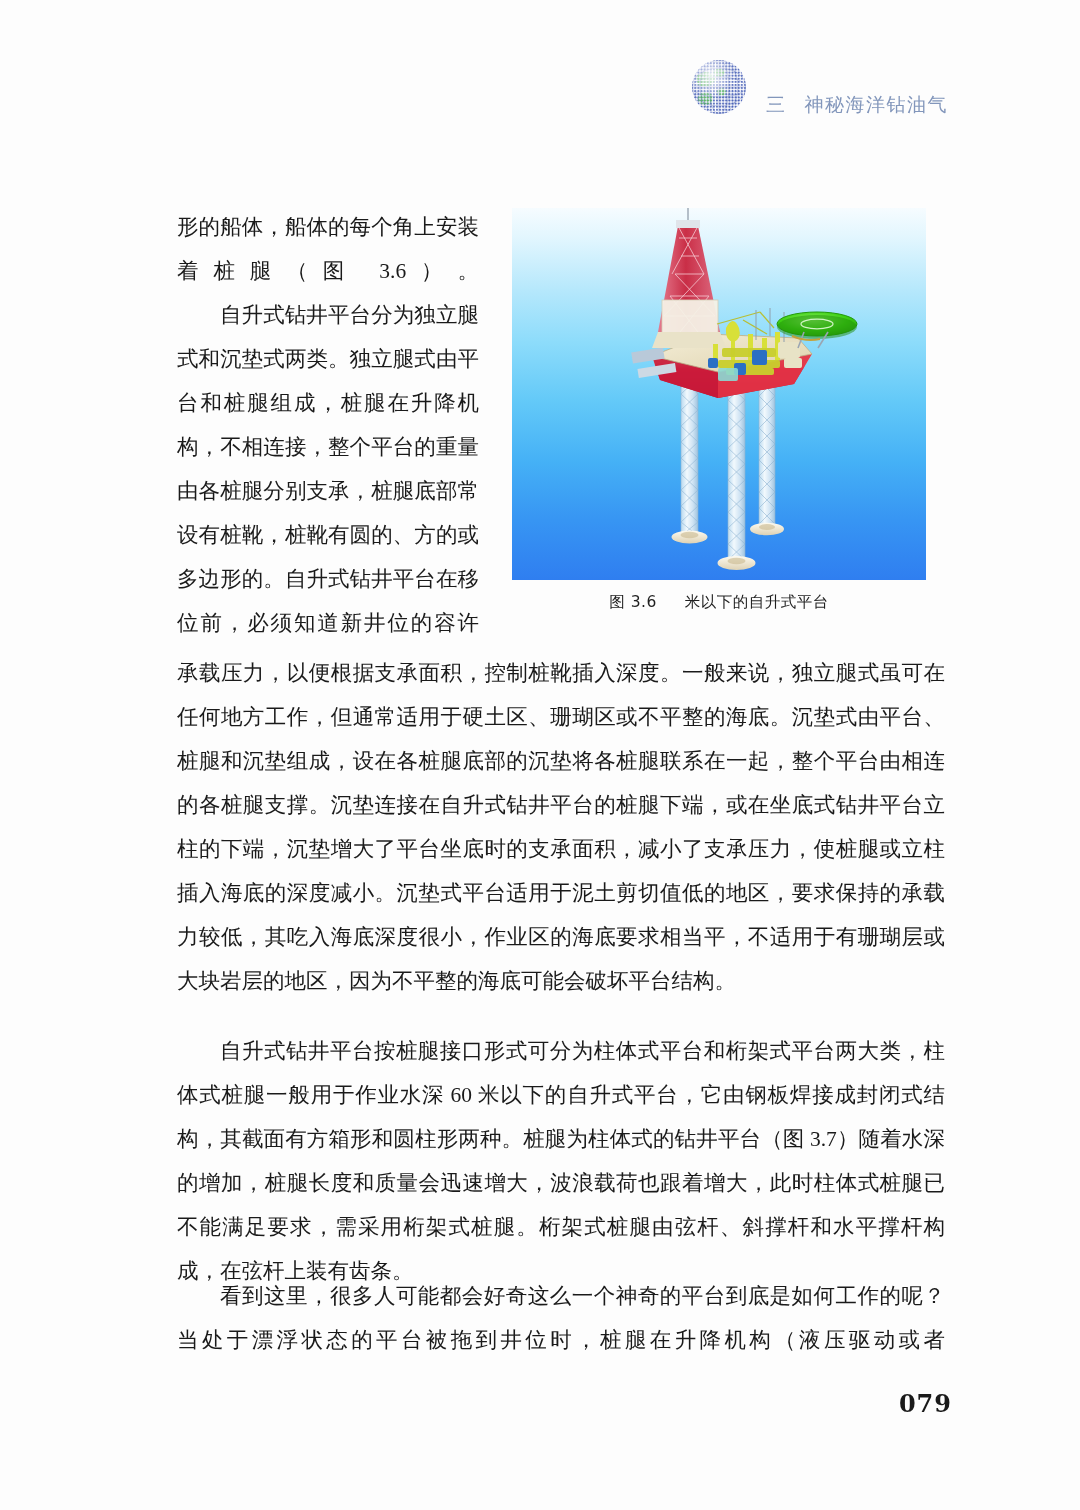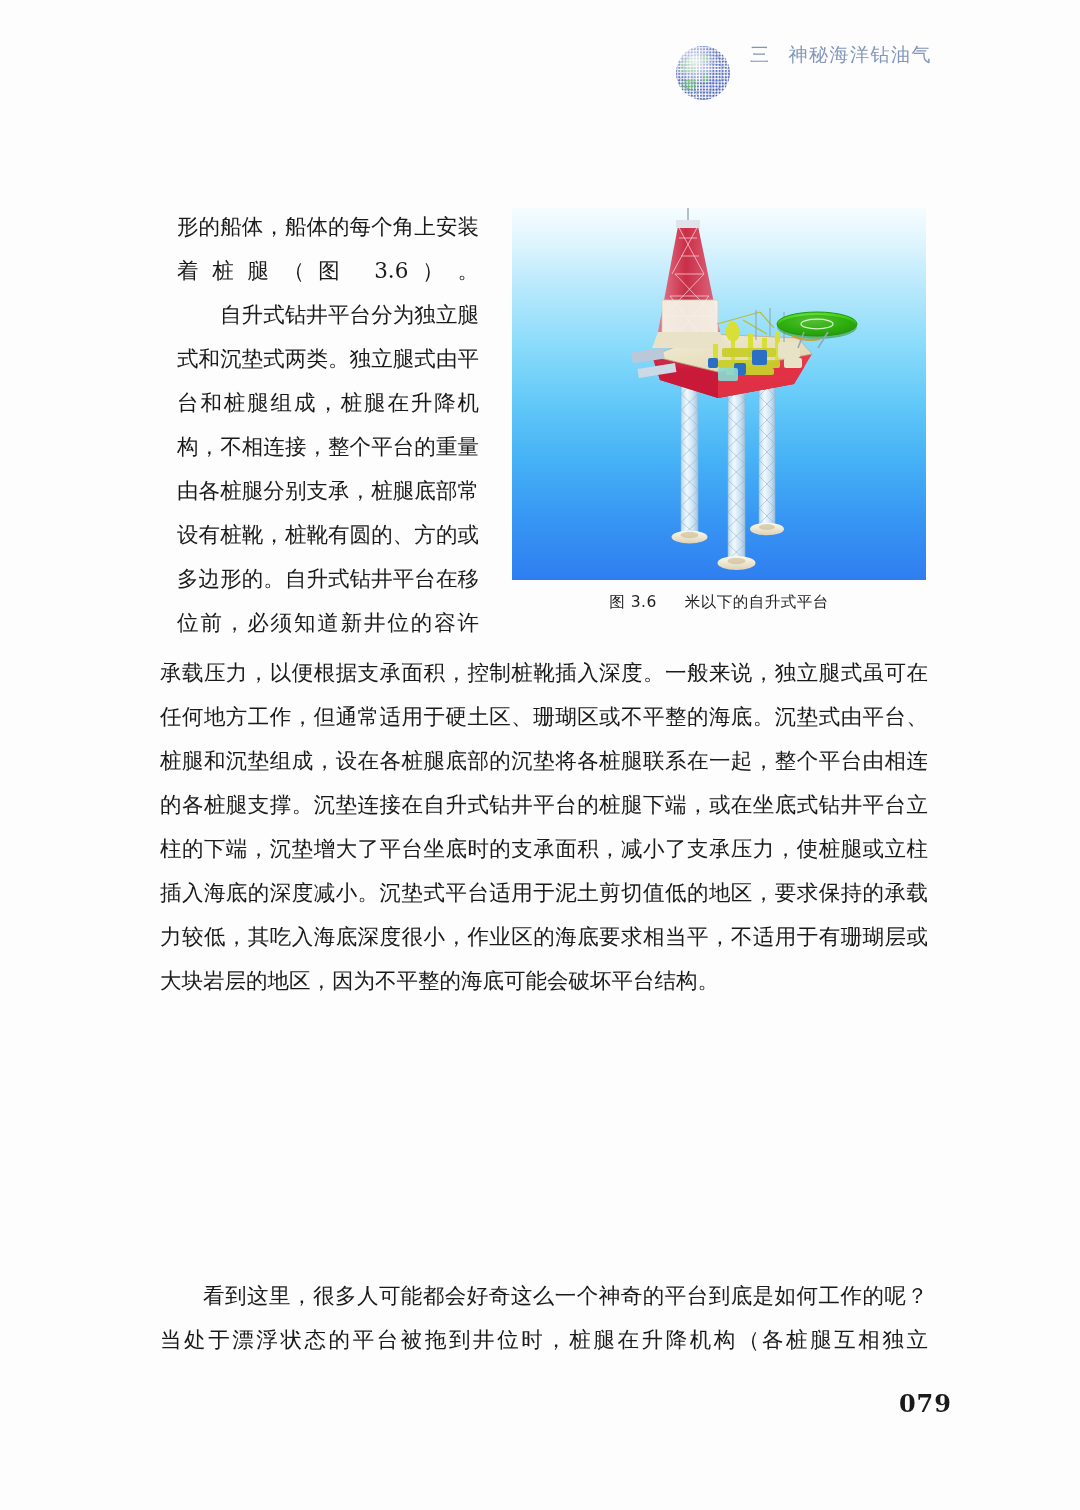--- a/index.html
+++ b/index.html
@@ -19,24 +19,24 @@
   .page {
     position: absolute;
     inset: 0;
     background: #fdfdfd;
   }
 
   
   .running-head {
     position: absolute;
     top: 42px;
-    right: 148px;
+    right: 132px;
     height: 76px;
     display: flex;
-    align-items: flex-start;
+    align-items: flex-end;
     gap: 16px;
   }
   .globe-icon {
     width: 62px;
     height: 62px;
     position: relative;
     flex: 0 0 auto;
   }
   .globe-icon svg { display: block; width: 62px; height: 62px; }
 
@@ -87,31 +87,32 @@
 
   
   .col-narrow {
     position: absolute;
     left: 177px;
     top: 205px;
     width: 302px;
   }
   .col-full {
     position: absolute;
-    left: 160px;
+    left: 177px;
     width: 768px;
   }
   .p-body {
     font-size: 21.5px;
     line-height: 44px;
     text-align: justify;
     text-justify: inter-ideograph;
     margin: 0;
     color: #1a1a1a;
     text-align-last: justify;
+    font-family: Liberation Serif, serif;
   }
   .p-body.last-free { text-align-last: left; }
   .indent { text-indent: 2em; }
 
   .block-a { top: 651px; }
   .block-b { top: 1029px; }
   .block-c { top: 1274px; }
 
   .page-number {
     position: absolute;
@@ -393,20 +394,23 @@
 
   <div class="col-narrow">
     <p class="p-body">形的船体，船体的每个角上安装着桩腿（图 3.6）。</p>
     <p class="p-body indent">自升式钻井平台分为独立腿式和沉垫式两类。独立腿式由平台和桩腿组成，桩腿在升降机构，不相连接，整个平台的重量由各桩腿分别支承，桩腿底部常设有桩靴，桩靴有圆的、方的或多边形的。自升式钻井平台在移位前，必须知道新井位的容许</p>
   </div>
 
   <div class="col-full block-a">
     <p class="p-body last-free">承载压力，以便根据支承面积，控制桩靴插入深度。一般来说，独立腿式虽可在任何地方工作，但通常适用于硬土区、珊瑚区或不平整的海底。沉垫式由平台、桩腿和沉垫组成，设在各桩腿底部的沉垫将各桩腿联系在一起，整个平台由相连的各桩腿支撑。沉垫连接在自升式钻井平台的桩腿下端，或在坐底式钻井平台立柱的下端，沉垫增大了平台坐底时的支承面积，减小了支承压力，使桩腿或立柱插入海底的深度减小。沉垫式平台适用于泥土剪切值低的地区，要求保持的承载力较低，其吃入海底深度很小，作业区的海底要求相当平，不适用于有珊瑚层或大块岩层的地区，因为不平整的海底可能会破坏平台结构。</p>
   </div>
 
+  <div class="col-full block-b">
+    <p class="p-body indent last-free">自升式钻井平台按桩腿接口形式可分为柱体式平台和桁架式平台两大类，柱体式桩腿一般用于作业水深 60 米以下的自升式平台，它由钢板焊接成封闭式结构，其截面有方箱形和圆柱形两种。桩腿为柱体式的钻井平台（图 3.7）随着水深的增加，桩腿长度和质量会迅速增大，波浪载荷也跟着增大，此时柱体式桩腿已不能满足要求，需采用桁架式桩腿。桁架式桩腿由弦杆、斜撑杆和水平撑杆构成，在弦杆上装有齿条。</p>
+  </div>
 
   <div class="col-full block-c">
-    <p class="p-body indent">看到这里，很多人可能都会好奇这么一个神奇的平台到底是如何工作的呢？当处于漂浮状态的平台被拖到井位时，桩腿在升降机构（各桩腿互相独立</p>
+    <p class="p-body indent">看到这里，很多人可能都会好奇这么一个神奇的平台到底是如何工作的呢？当处于漂浮状态的平台被拖到井位时，桩腿在升降机构（液压驱动或者</p>
   </div>
 
   <div class="page-number">079</div>
 
 </div>
 
 </body></html>

